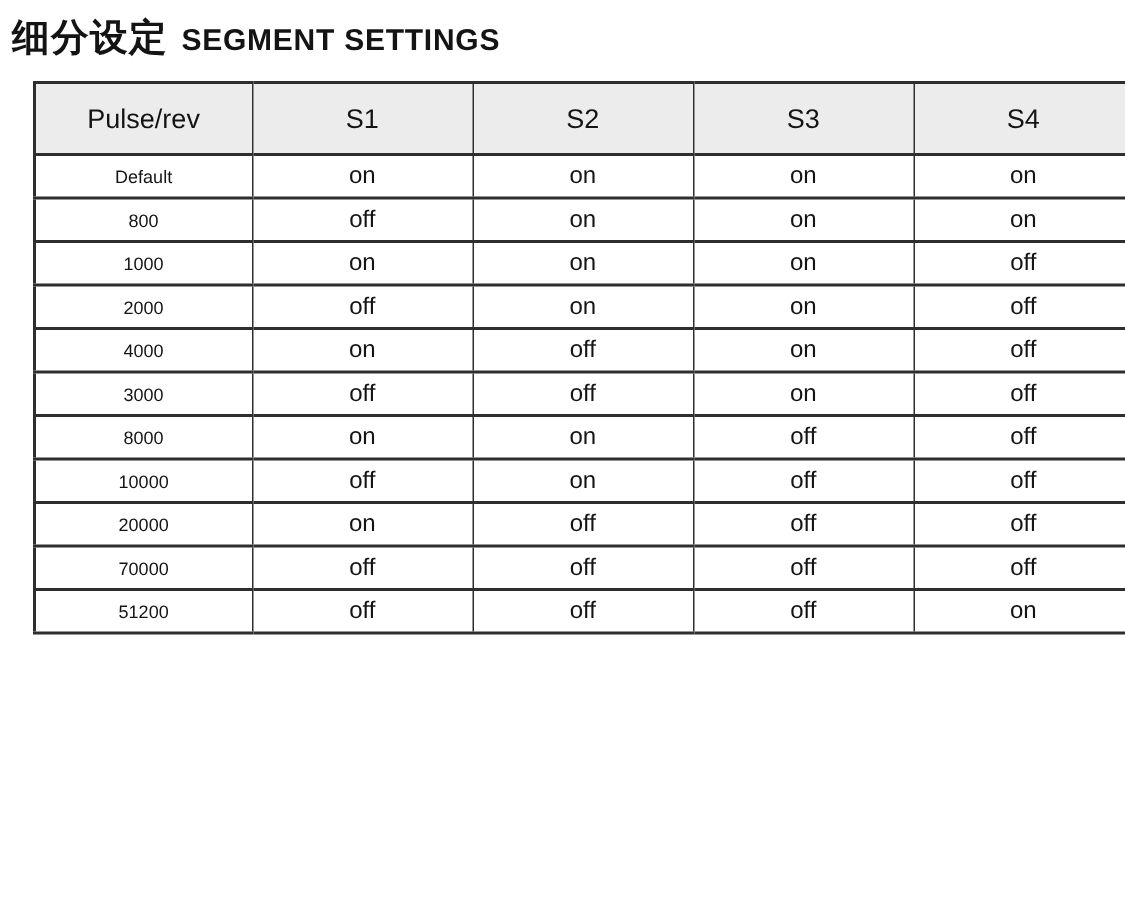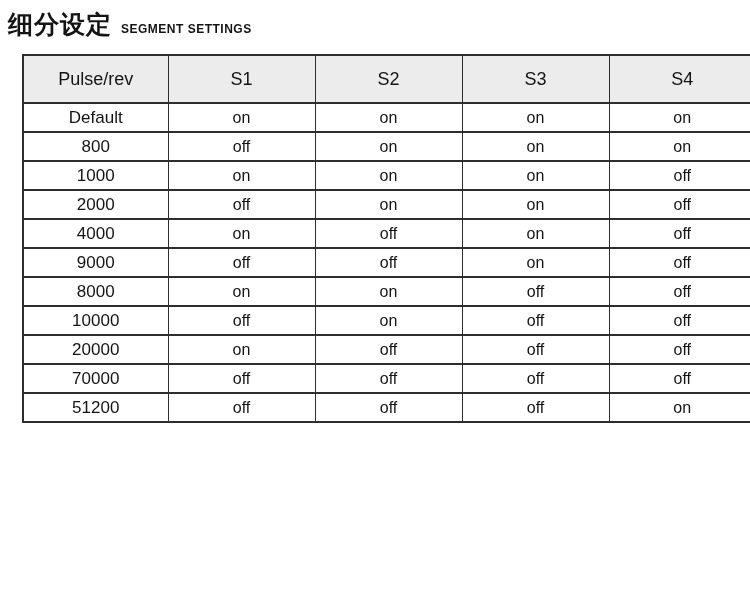--- a/index.html
+++ b/index.html
@@ -24,21 +24,21 @@
     align-items: baseline;
     gap: 9px;
     font-weight: bold;
     white-space: nowrap;
   }
   .title-cn {
     font-size: 25px;
     letter-spacing: 1px;
   }
   .title-en {
-    font-size: 12px;
+    font-size: 20px;
     letter-spacing: 0.5px;
   }
   table.segment-table {
     border-collapse: collapse;
     table-layout: fixed;
     width: 735px;
     margin-left: 14px;
     border: 2px solid var(--border-color, #2e2e2e);
   }
   table.segment-table col.col-pulse { width: 145px; }
@@ -58,21 +58,21 @@
     background: var(--header-bg, #ececec);
     height: 46px;
     font-size: 18px;
   }
   table.segment-table tbody td {
     height: 27px;
     font-size: 16px;
     background: #ffffff;
   }
   table.segment-table tbody td:first-child {
-    font-size: 17px;
+    font-size: 12px;
   }
 </style>
 </head>
 <body>
 
 <div class="page">
   <h1 class="title">
     <span class="title-cn">细分设定</span>
     <span class="title-en">SEGMENT SETTINGS</span>
   </h1>
@@ -124,21 +124,21 @@
           <td>off</td>
         </tr>
         <tr>
           <td>4000</td>
           <td>on</td>
           <td>off</td>
           <td>on</td>
           <td>off</td>
         </tr>
         <tr>
-          <td>9000</td>
+          <td>3000</td>
           <td>off</td>
           <td>off</td>
           <td>on</td>
           <td>off</td>
         </tr>
         <tr>
           <td>8000</td>
           <td>on</td>
           <td>on</td>
           <td>off</td>

